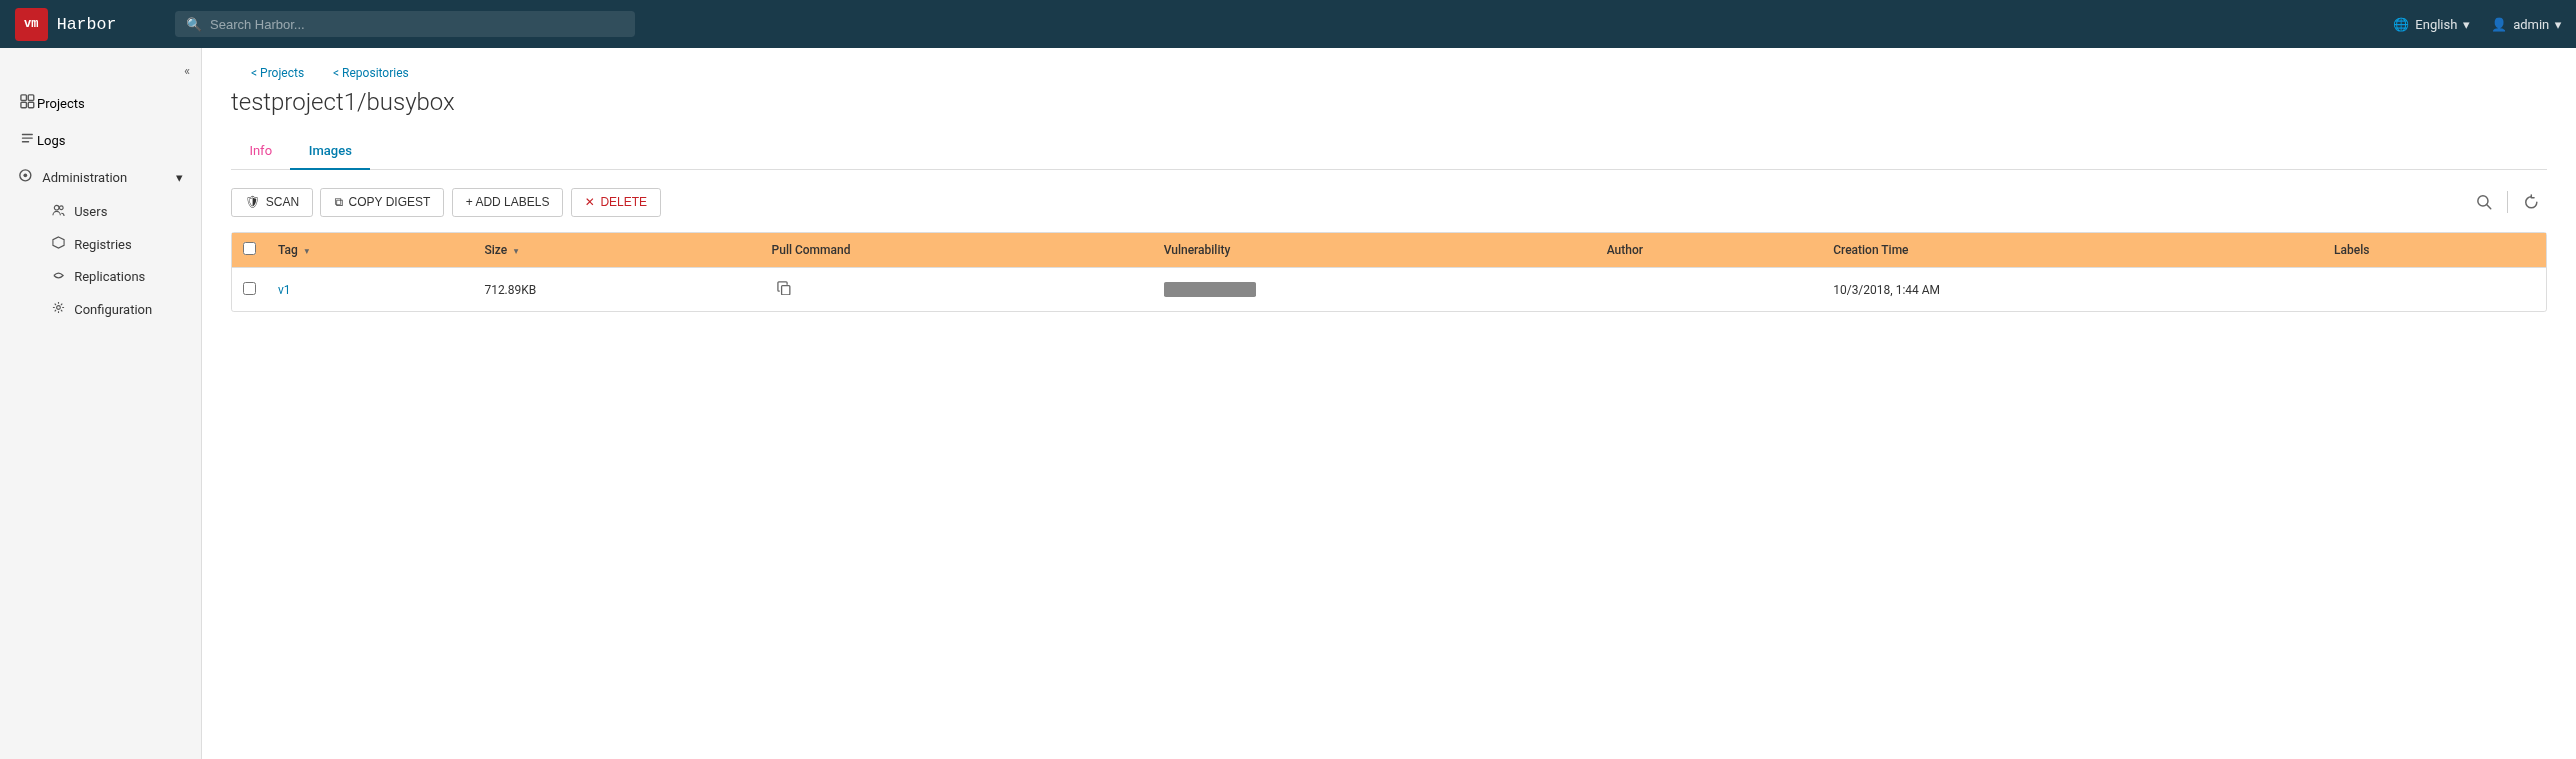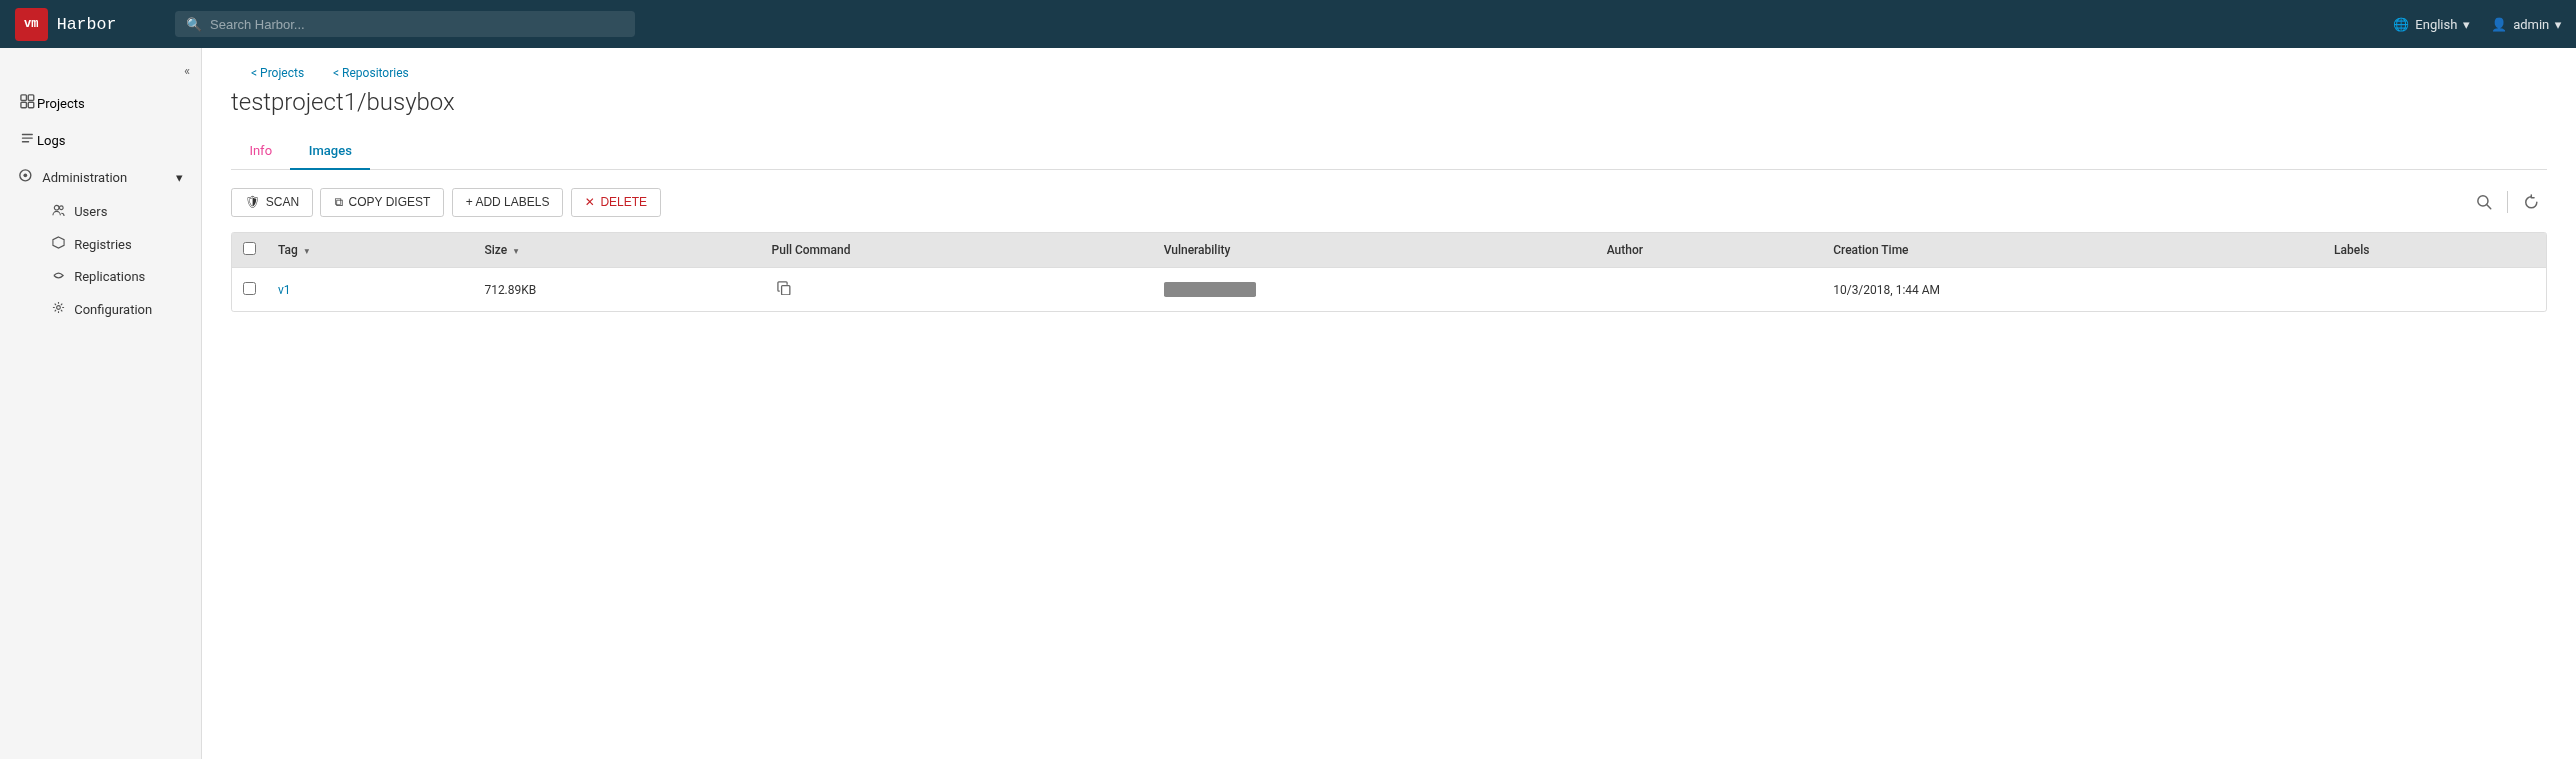--- a/index.html
+++ b/index.html
@@ -215,21 +215,21 @@
     
     .table-container {
       border: 0.9px solid #ddd;
       border-radius: 2.8px;
     }
     table {
       width: 100%;
       border-collapse: collapse;
     }
     thead tr {
-      background: #e5e5e5;
+      background: #fdba74;
       border-bottom: 0.9px solid #ddd;
     }
     th {
       padding: 9.2px 11px;
       text-align: left;
       font-weight: 500;
       font-size: 12px;
       color: #333;
     }
     th.sortable {

